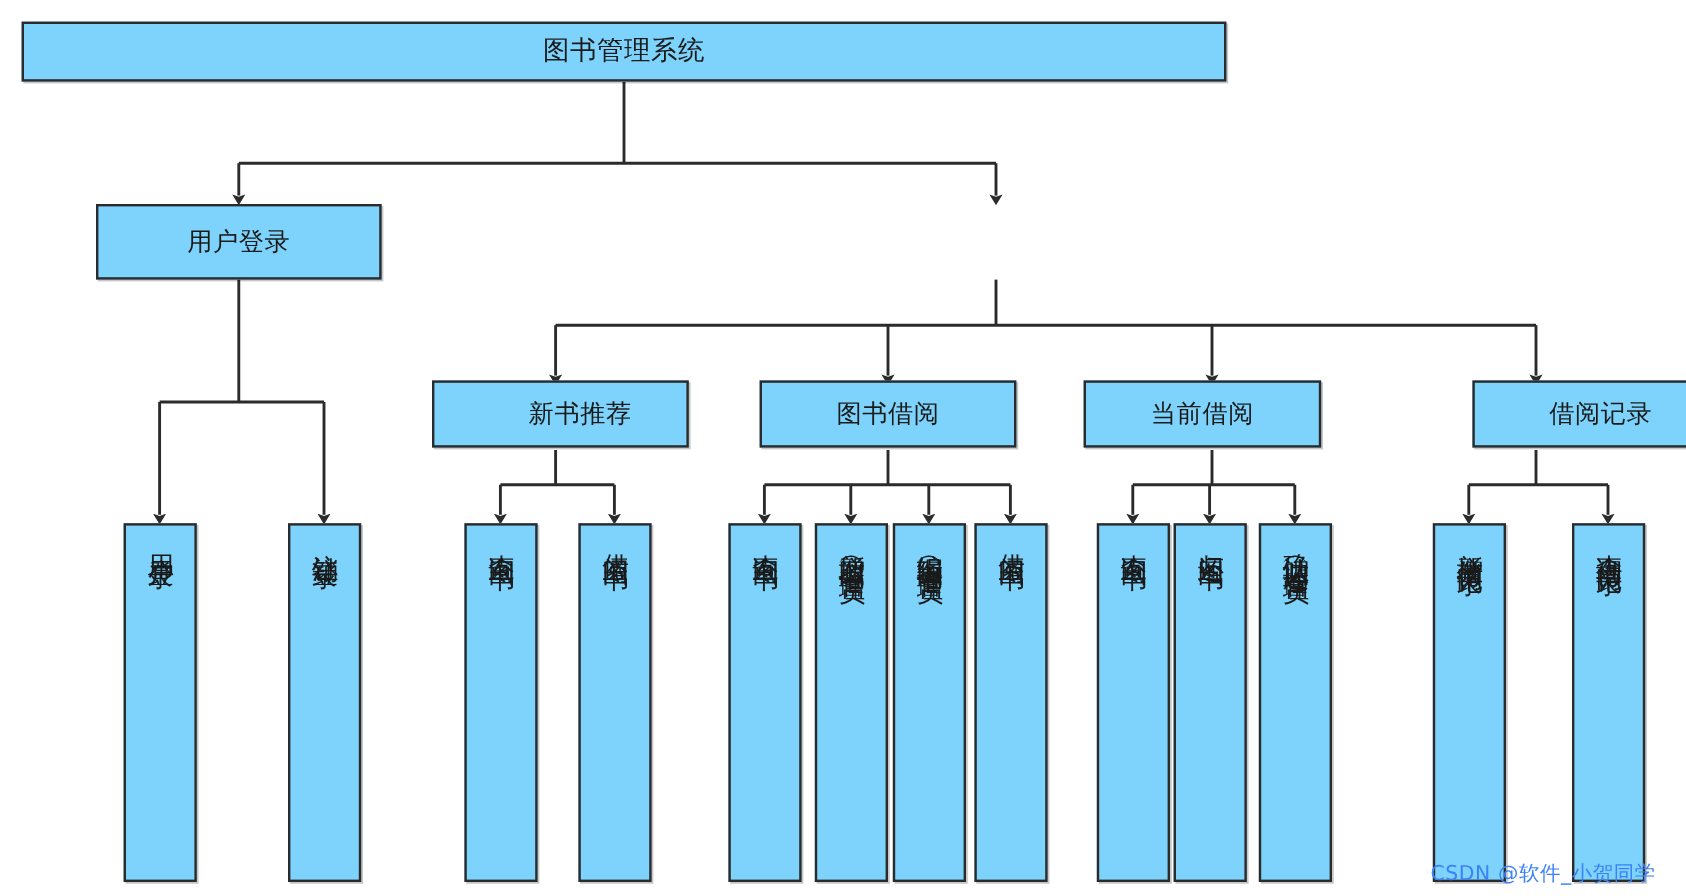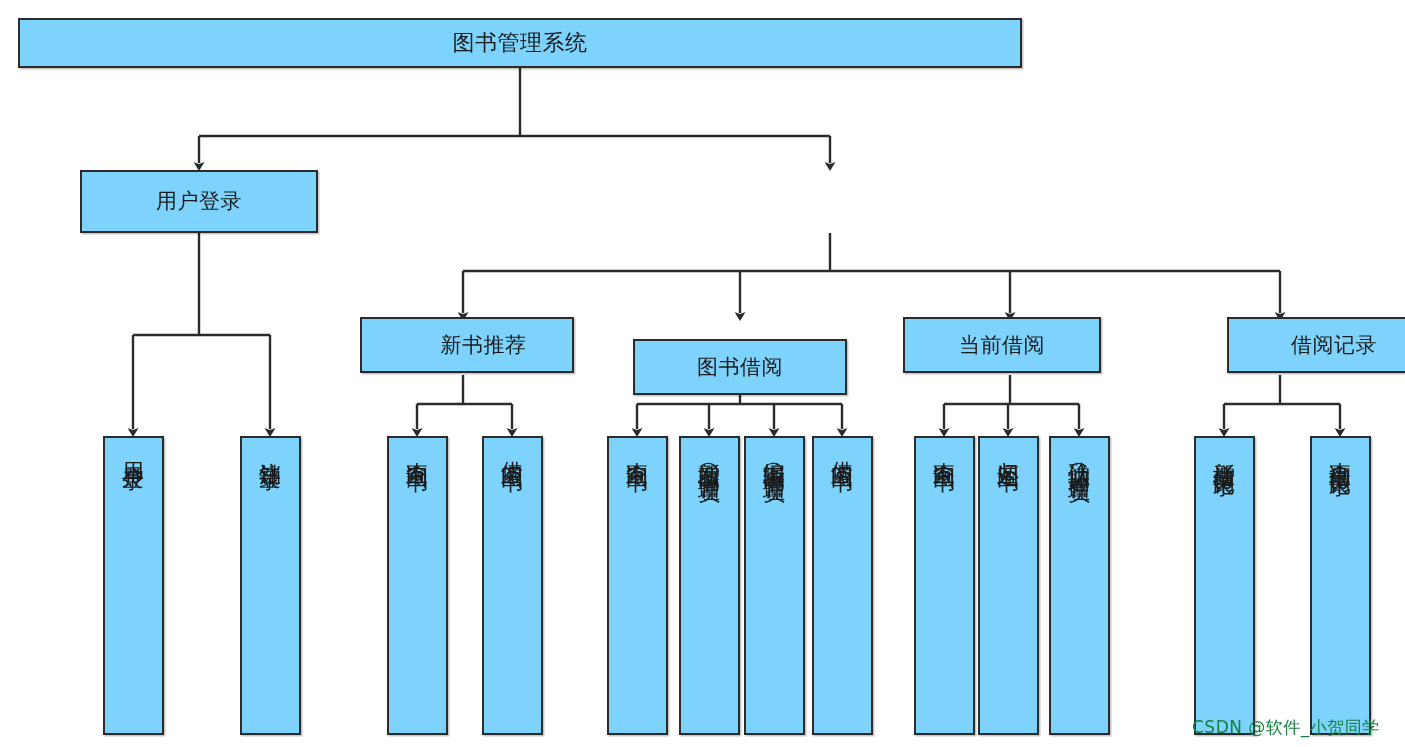--- a/index.html
+++ b/index.html
@@ -61,21 +61,21 @@
     writing-mode: vertical-rl;
     text-orientation: upright;
     font-size: 22px;
     line-height: 1.05;
     letter-spacing: 3px;
     white-space: nowrap;
   }
   .watermark {
     position: absolute;
     font-size: 17px;
-    color: #15803d;
+    color: #3b82f6;
     letter-spacing: 0.5px;
     white-space: nowrap;
     user-select: none;
   }
 </style>
 </head>
 <body>
 
 <div id="diagram-root">
 
@@ -136,21 +136,21 @@
 
   <div class="node horiz" style="left:80px; top:170px; width:238px; height:63px;">
     <span class="node-label">用户登录</span>
   </div>
 
 
   <div class="node horiz" style="left:360px; top:317px; width:214px; height:56px;padding-left:33px;">
     <span class="node-label">新书推荐</span>
   </div>
 
-  <div class="node horiz" style="left:633px; top:317px; width:214px; height:56px;margin-top:22px;">
+  <div class="node horiz" style="left:633px; top:317px; width:214px; height:56px;">
     <span class="node-label">图书借阅</span>
   </div>
 
   <div class="node horiz" style="left:903px; top:317px; width:198px; height:56px;">
     <span class="node-label">当前借阅</span>
   </div>
 
   <div class="node horiz" style="left:1227px; top:317px; width:214px; height:56px;">
     <span class="node-label">借阅记录</span>
   </div>

